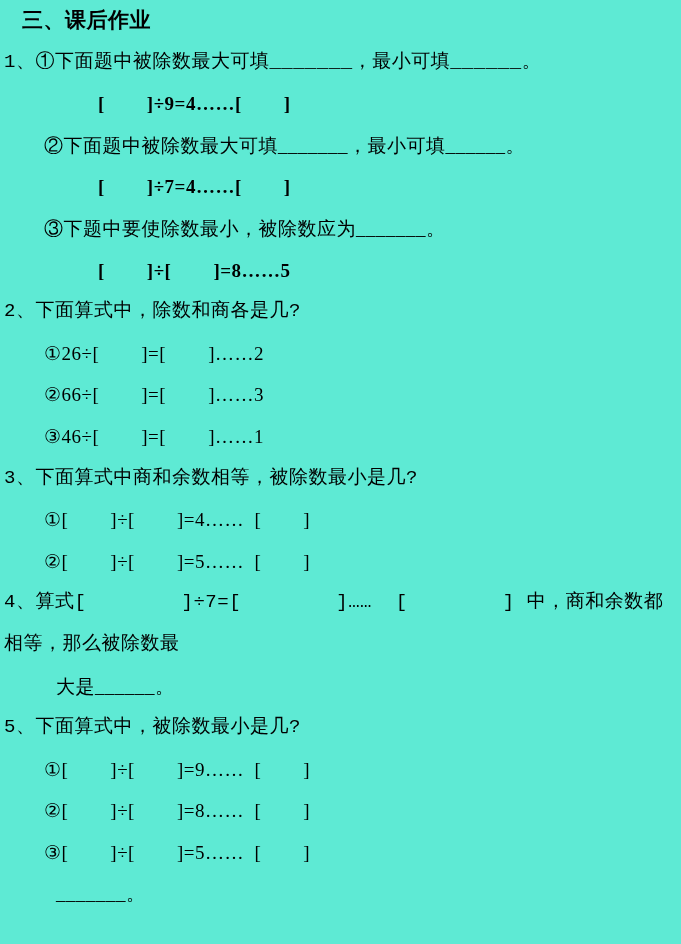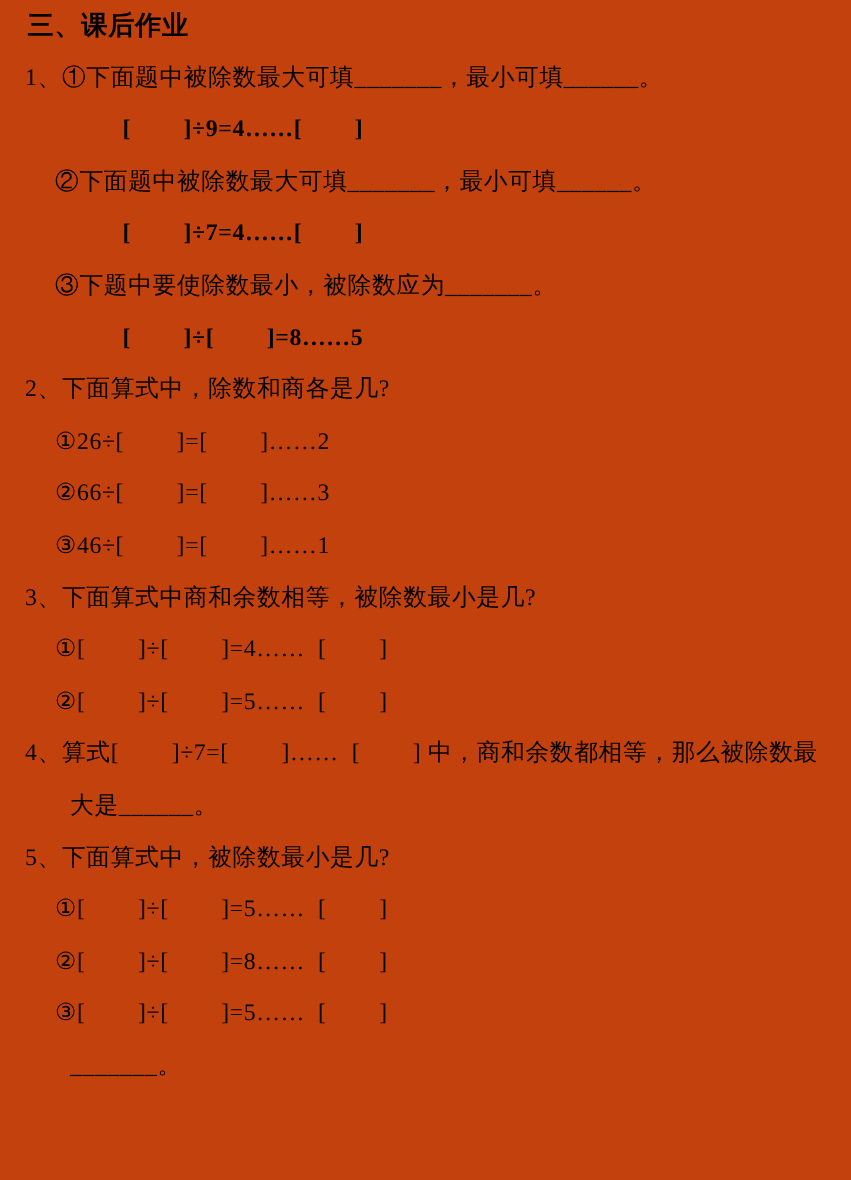--- a/index.html
+++ b/index.html
@@ -1,38 +1,38 @@
 <!DOCTYPE html>
 <html><head>
 <meta charset="utf-8">
 <style>
   html, body { margin: 0; padding: 0; background: #ffffff; }
   .page {
     position: relative;
     width: 681px;
     height: 944px;
-    background: #c2410c;
+    background: #5eead4;
     color: #000000;
     overflow: hidden;
     box-sizing: border-box;
     font-family: "Liberation Serif", "DejaVu Serif", serif;
     font-size: 19px;
   }
   .line {
     margin: 0;
     line-height: 41.6px;
     white-space: pre-wrap;
     letter-spacing: 0.5px;
   }
   .heading {
     font-weight: 700;
     font-size: 21px;
     padding-left: 22px;
   }
-  .lv-q    { padding-left: 20px; }   
+  .lv-q    { padding-left: 4px; font-family: Liberation Mono, monospace; }   
   .lv-sub  { padding-left: 44px; }   
   .lv-eq   { padding-left: 98px; font-weight: bold; }   
   .lv-cont { padding-left: 56px; }   
 </style>
 </head>
 <body>
 
 <div class="page">
 
   <p class="line heading">三、课后作业</p>
@@ -50,19 +50,19 @@
   <p class="line lv-sub">③46÷[        ]=[        ]……1</p>
 
   <p class="line lv-q">3、下面算式中商和余数相等，被除数最小是几?</p>
   <p class="line lv-sub">①[        ]÷[        ]=4……  [        ]</p>
   <p class="line lv-sub">②[        ]÷[        ]=5……  [        ]</p>
 
   <p class="line lv-q">4、算式[        ]÷7=[        ]……  [        ] 中，商和余数都相等，那么被除数最</p>
   <p class="line lv-cont">大是______。</p>
 
   <p class="line lv-q">5、下面算式中，被除数最小是几?</p>
-  <p class="line lv-sub">①[        ]÷[        ]=5……  [        ]</p>
+  <p class="line lv-sub">①[        ]÷[        ]=9……  [        ]</p>
   <p class="line lv-sub">②[        ]÷[        ]=8……  [        ]</p>
   <p class="line lv-sub">③[        ]÷[        ]=5……  [        ]</p>
 
   <p class="line lv-cont">_______。</p>
 
 </div>
 
 </body></html>

